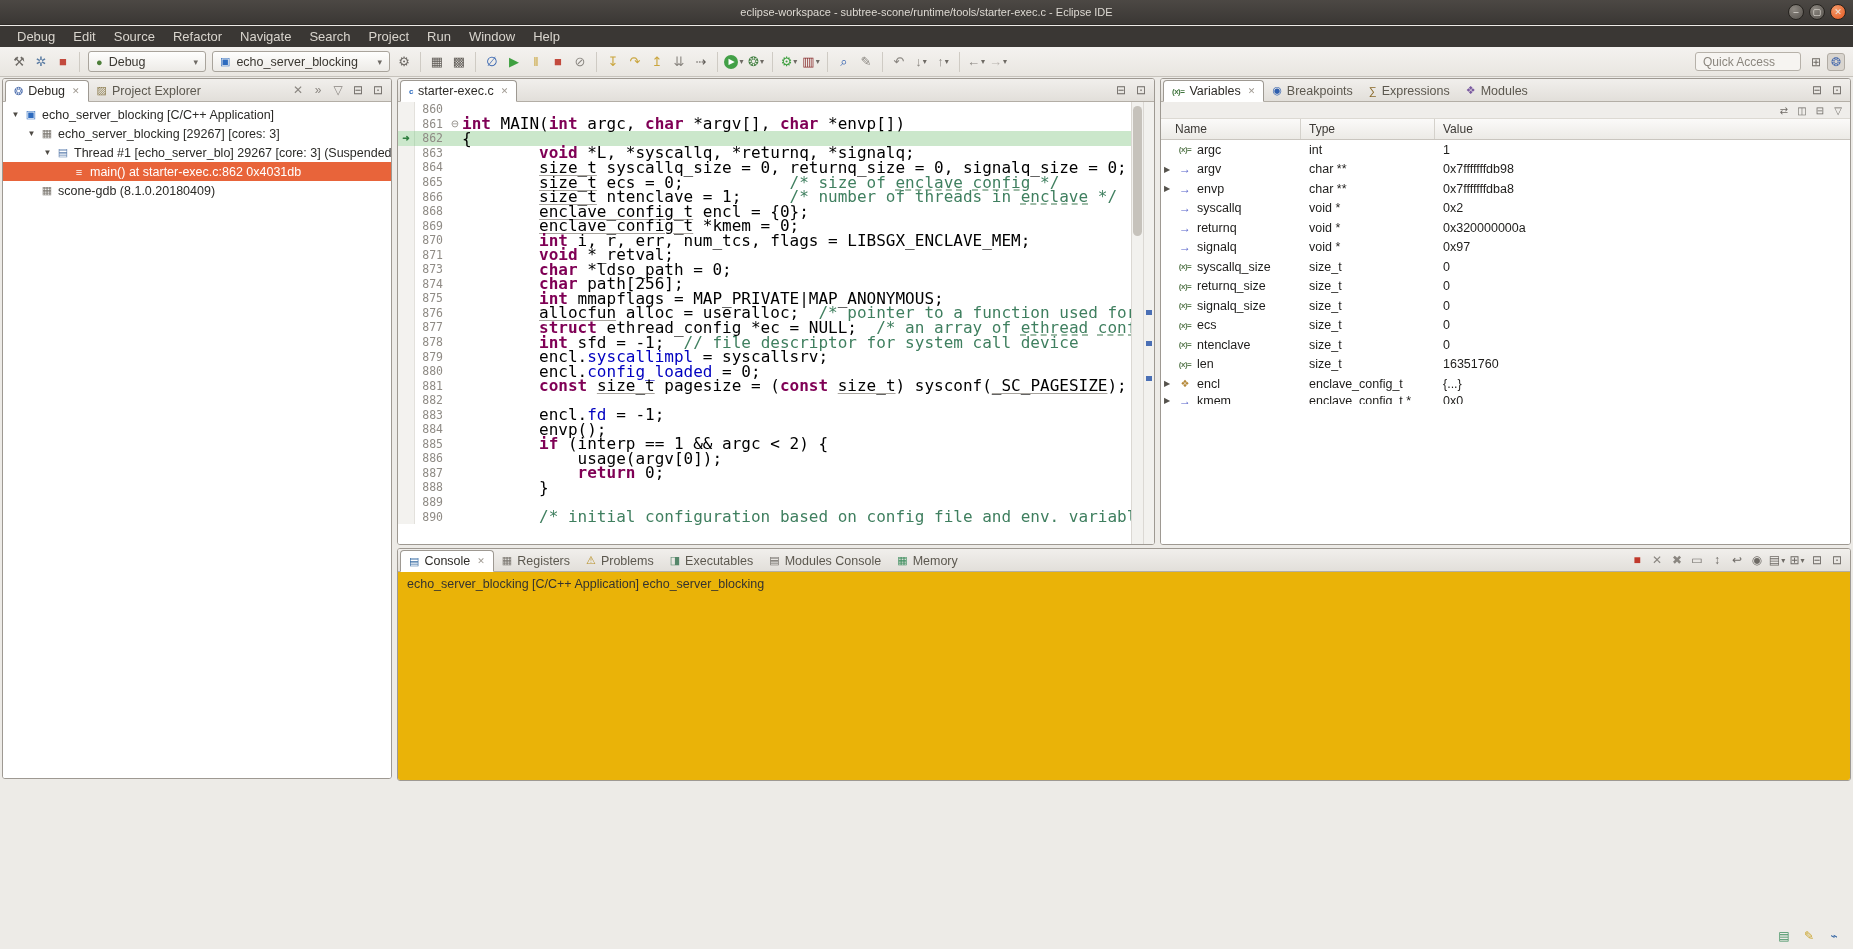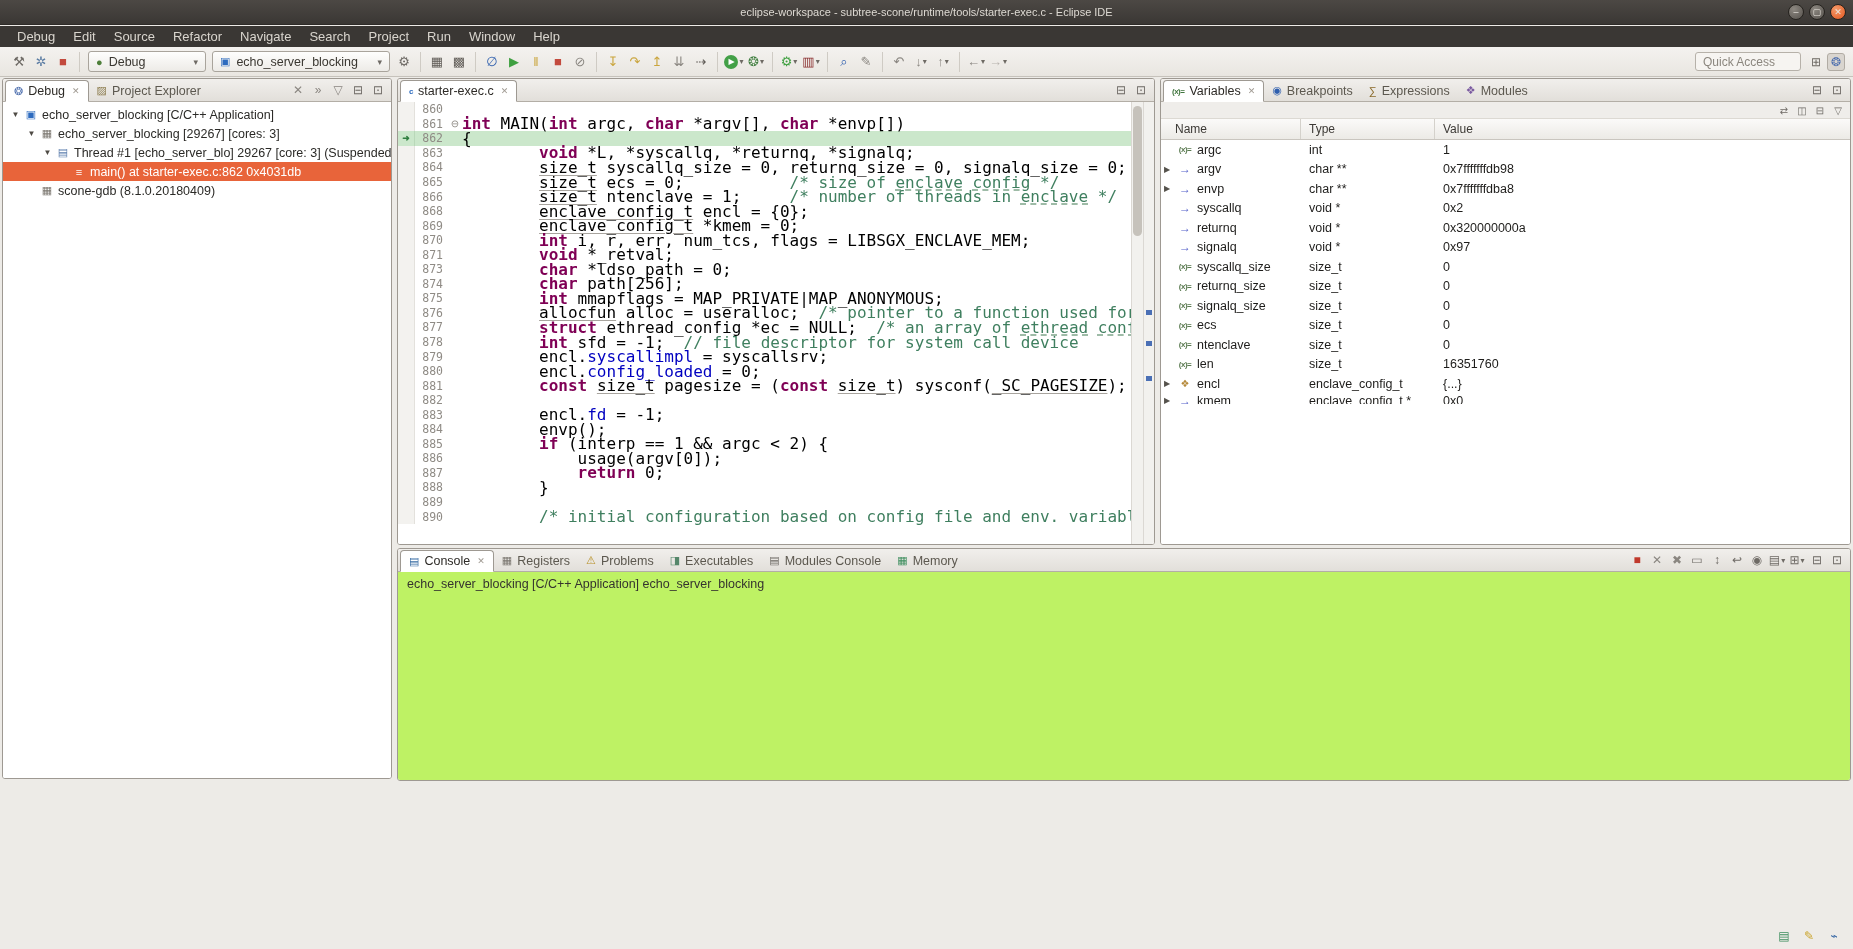--- a/index.html
+++ b/index.html
@@ -93,21 +93,21 @@
   .vname{width:140px;flex:none;display:flex;align-items:center;overflow:hidden;white-space:nowrap}
   .vexp{width:12px;font-size:8px;color:#55524c;text-align:center;flex:none}
   .vicn{width:24px;flex:none;text-align:center}
   .vi-local{font-size:8px;color:#5a7a50;letter-spacing:-0.5px;font-weight:bold}
   .vi-pointer{font-size:12px;color:#5561c9;font-weight:bold}
   .vi-struct{font-size:10px;color:#b5893a}
   .vtype{width:134px;padding-left:8px;flex:none;white-space:nowrap;overflow:hidden}
   .vvalue{flex:1;padding-left:8px;white-space:nowrap;overflow:hidden}
 
   
-  .ccontent{position:absolute;top:23px;left:0;right:0;bottom:0;background:#bef264}
+  .ccontent{position:absolute;top:23px;left:0;right:0;bottom:0;background:#eab308}
   .cline1{padding:5px 0 0 9px;font-size:12.5px;color:#35332f}
 
   
   .statusicons{position:absolute;right:10px;bottom:4px;display:flex;gap:7px}
 </style>
 </head>
 <body>
 
 <div class="titlebar">
   <div class="wtitle">eclipse-workspace - subtree-scone/runtime/tools/starter-exec.c - Eclipse IDE</div>

